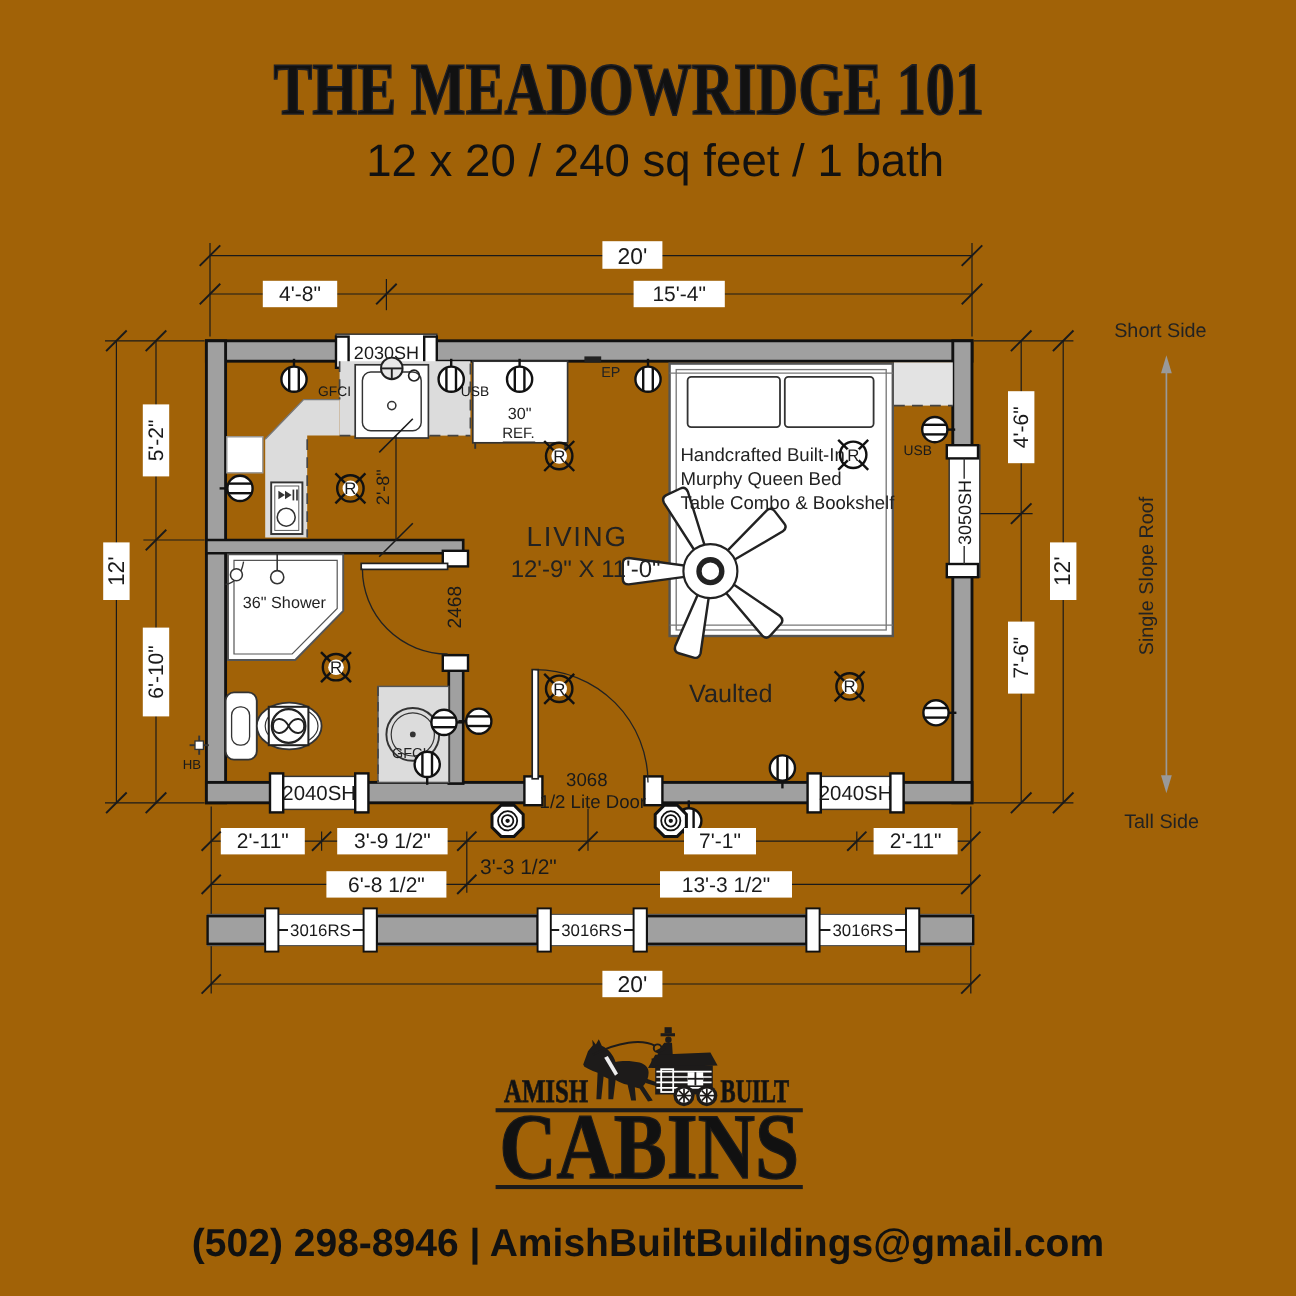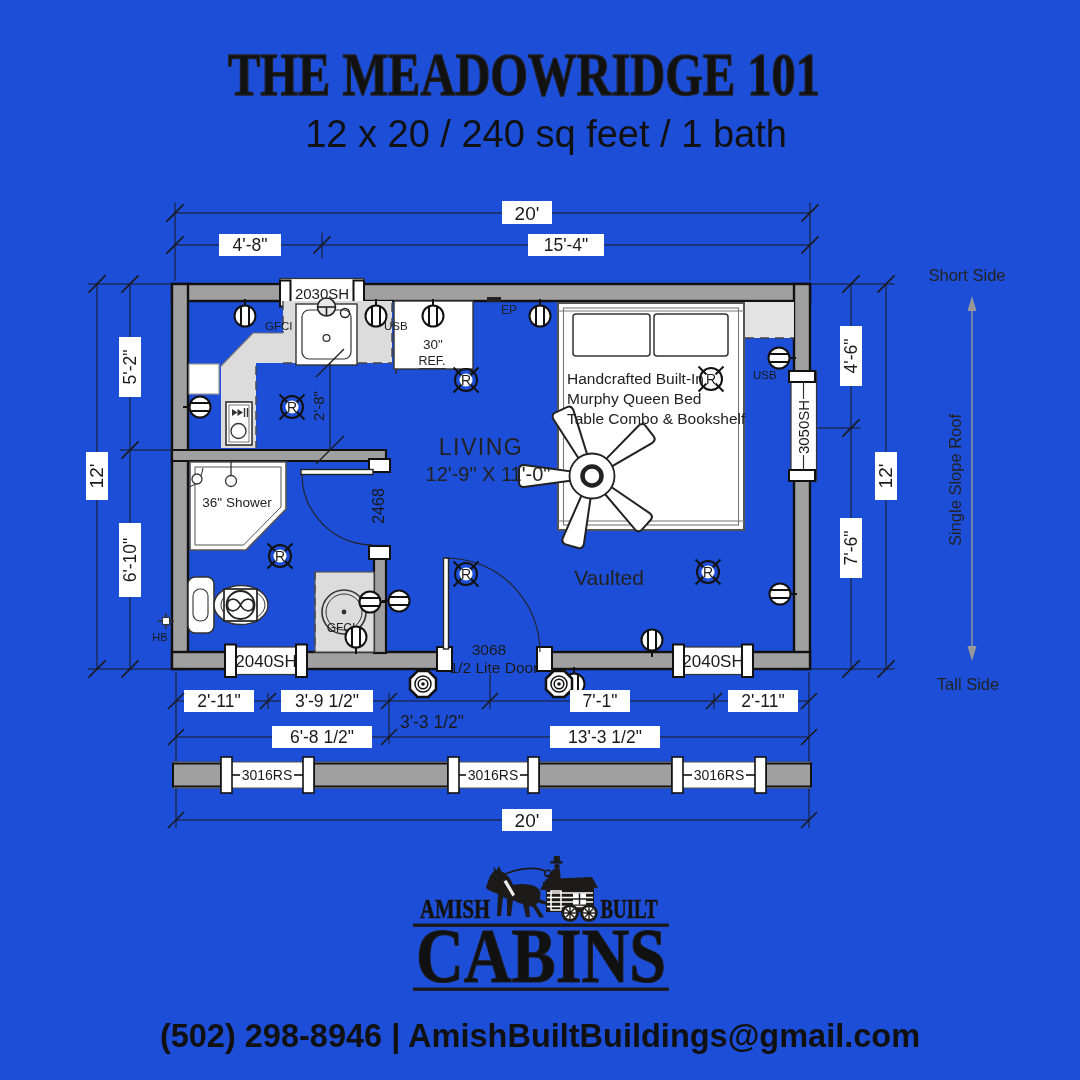--- a/index.html
+++ b/index.html
@@ -1,16 +1,16 @@
 <!DOCTYPE html>
 <html><head>
 <meta charset="utf-8">
 <style>
   html,body{margin:0;padding:0;background:#fff;}
-  #page{position:relative;width:1080px;height:1080px;background:#1d4ed8;overflow:hidden;
+  #page{position:relative;width:1080px;height:1080px;background:#a16207;overflow:hidden;
         font-family:"Liberation Sans", sans-serif;}
   svg text{fill:#111;}
   .dim{fill:#1a1a1a;}
   .hand{fill:#222;}
 </style>
 </head>
 <body>
 <div id="page">
 <svg width="1080" height="1080" viewBox="0 0 1080 1080">
 <defs>

